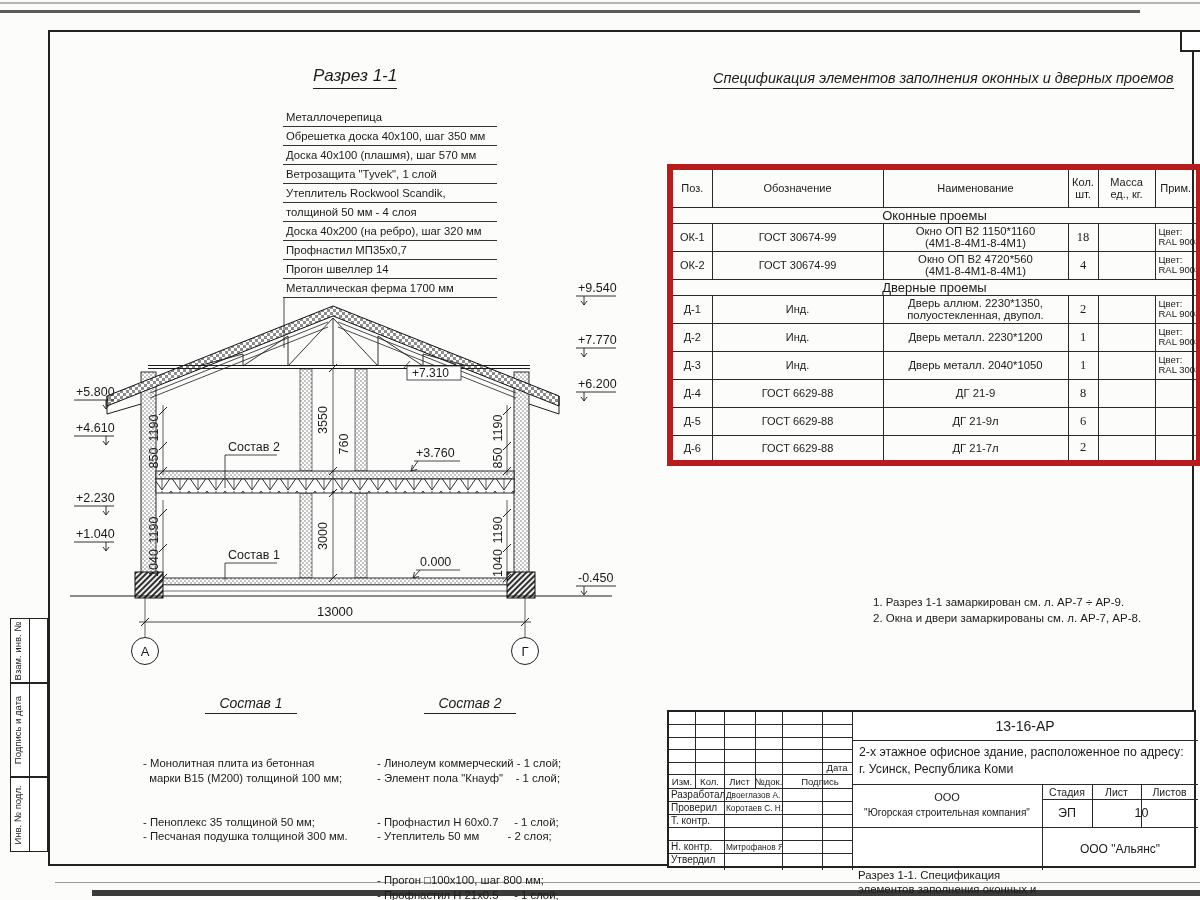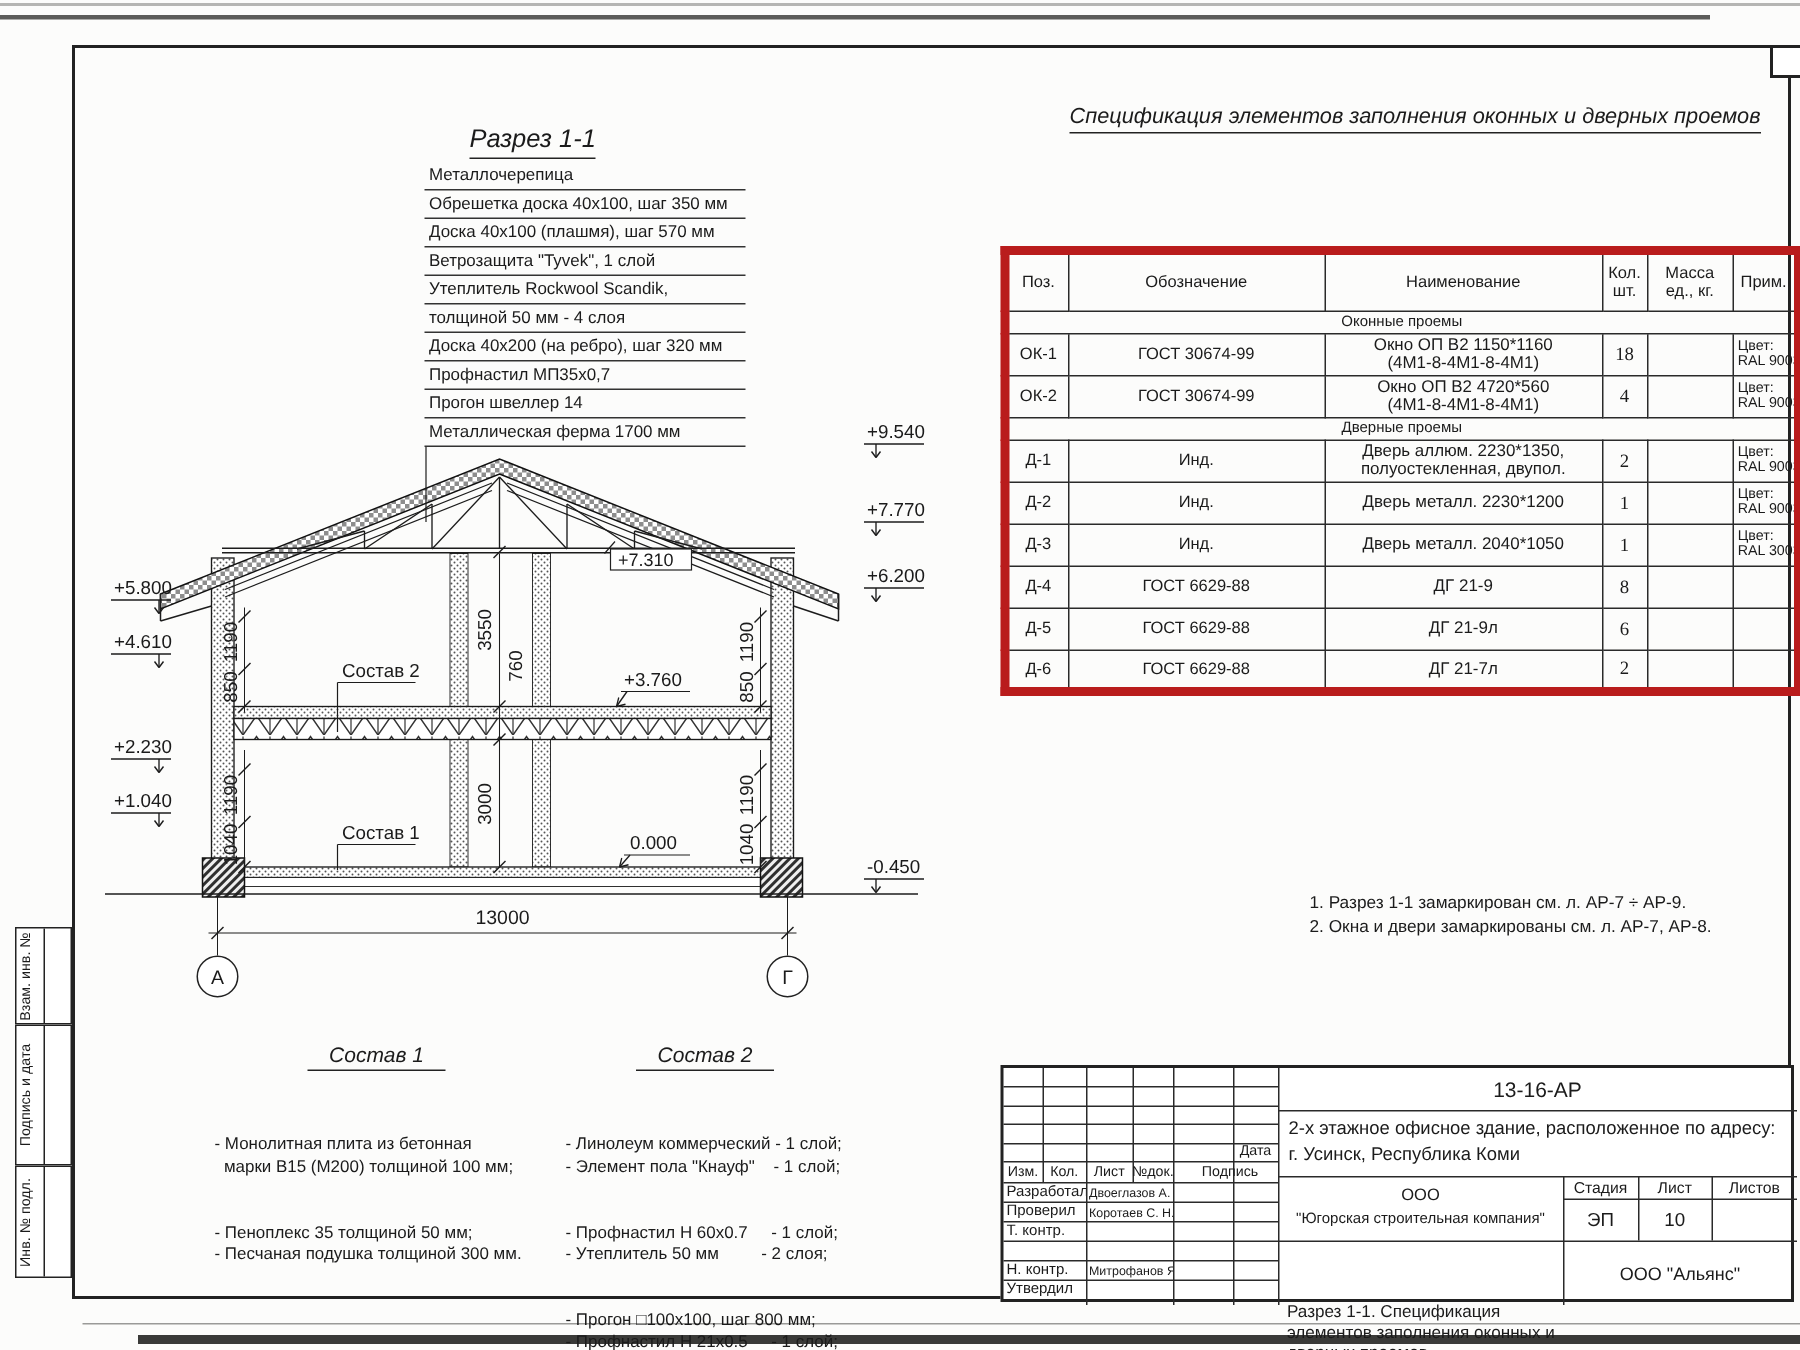--- a/index.html
+++ b/index.html
@@ -13,21 +13,21 @@
   
   #roofList{position:absolute;left:283px;top:108px;width:214px;font-size:11.3px;}
   #roofList .ri{height:18px;line-height:18px;border-bottom:1px solid #333;padding-left:3px;white-space:nowrap;overflow:hidden;}
   #roofList .ri:first-child{border-bottom:1px solid #333;}
   
   #spec{position:absolute;left:667px;top:128px;border-collapse:collapse;table-layout:fixed;width:529px;
         font-size:11px;border:6px solid #b91c1c;margin-top:36px;}
   #spec td,#spec th{border:1px solid #2a2a2a;padding:0;text-align:center;vertical-align:middle;font-weight:normal;overflow:hidden;}
   #spec th{font-size:11px;line-height:12px;}
   #spec .hrow{height:40px;}
-  #spec .sec{height:15px;font-size:10px;}
+  #spec .sec{height:15px;font-size:13px;}
   #spec .drow{height:28px;}
   #spec .nm{font-size:11.3px;line-height:12px;}
   #spec .qty{font-family:"Liberation Serif",serif;font-size:12.5px;}
   #spec .note{font-size:9.5px;line-height:10px;text-align:left;padding-left:3px;white-space:nowrap;}
   
   .sostav{position:absolute;font-size:11.3px;line-height:14.6px;white-space:pre;}
   
   .noteline{position:absolute;font-size:11.5px;line-height:16px;white-space:nowrap;}
   
   #tb{position:absolute;left:667px;top:710px;width:529px;height:158px;border:2px solid #222;box-sizing:border-box;background:#fff;}
@@ -61,21 +61,21 @@
   </div>
   <div class="strip-box" style="top:683px;height:94px;">
     <div class="div"></div>
     <div class="lbl">Подпись и дата</div>
   </div>
   <div class="strip-box" style="top:777px;height:75px;">
     <div class="div"></div>
     <div class="lbl">Инв. № подл.</div>
   </div>
 
-  <div class="abs title-it" style="left:313px;top:66px;font-size:17px;margin-top:17px;">Разрез 1-1</div>
+  <div class="abs title-it" style="left:313px;top:66px;font-size:17px;">Разрез 1-1</div>
   <div class="abs title-it" style="left:713px;top:70px;font-size:14.5px;">Спецификация элементов заполнения оконных и дверных проемов</div>
 
   <div id="roofList">
     <div class="ri">Металлочерепица</div>
     <div class="ri">Обрешетка доска 40х100, шаг 350 мм</div>
     <div class="ri">Доска 40х100 (плашмя), шаг 570 мм</div>
     <div class="ri">Ветрозащита "Tyvek", 1 слой</div>
     <div class="ri">Утеплитель Rockwool Scandik,</div>
     <div class="ri">толщиной 50 мм - 4 слоя</div>
     <div class="ri">Доска 40х200 (на ребро), шаг 320 мм</div>
@@ -453,20 +453,20 @@
 
     <div class="tc ctr" style="left:183px;top:0;width:346px;height:28px;font-size:14px;">13-16-АР</div>
     <div class="tc" style="left:190px;top:33px;width:340px;font-size:12.3px;">2-х этажное офисное здание, расположенное по адресу:</div>
     <div class="tc" style="left:190px;top:50px;width:340px;font-size:12.3px;">г. Усинск, Республика Коми</div>
     <div class="tc ctr" style="left:183px;top:78px;width:190px;height:14px;font-size:11px;">ООО</div>
     <div class="tc ctr" style="left:183px;top:93px;width:190px;height:14px;font-size:10px;">"Югорская строительная компания"</div>
     <div class="tc ctr" style="left:373px;top:72px;width:50px;height:15px;font-size:10.5px;">Стадия</div>
     <div class="tc ctr" style="left:423px;top:72px;width:49px;height:15px;font-size:10.5px;">Лист</div>
     <div class="tc ctr" style="left:472px;top:72px;width:57px;height:15px;font-size:10.5px;">Листов</div>
     <div class="tc ctr" style="left:373px;top:87px;width:50px;height:28px;font-size:12.5px;">ЭП</div>
-    <div class="tc ctr" style="left:423px;top:87px;width:49px;height:28px;font-size:12.5px;">10</div>
+    <div class="tc ctr" style="left:423px;top:87px;width:49px;height:28px;font-size:12.5px;padding-left:25px;">10</div>
     <div class="tc" style="left:189px;top:117px;width:182px;font-size:11.4px;line-height:13.5px;white-space:pre-line;margin-top:40px;">Разрез 1-1. Спецификация
 элементов заполнения оконных и
 дверных проемов.</div>
     <div class="tc ctr" style="left:373px;top:115px;width:156px;height:43px;font-size:12px;">ООО "Альянс"</div>
   </div>
 
 </div>
 
 </body></html>

